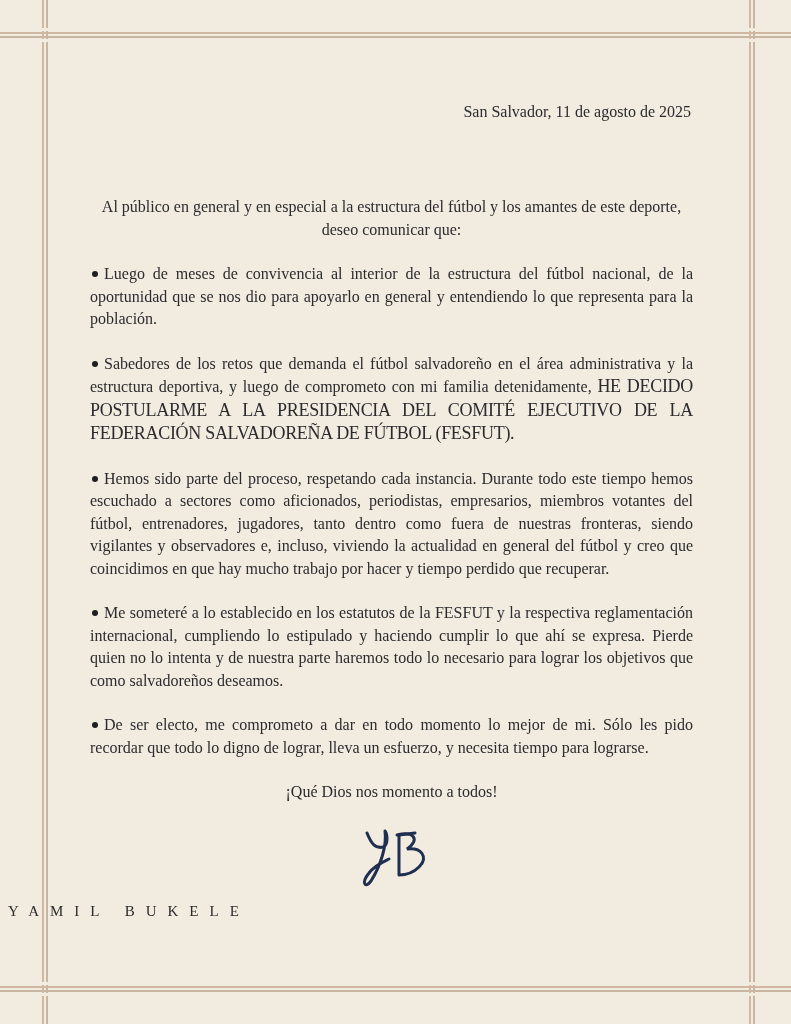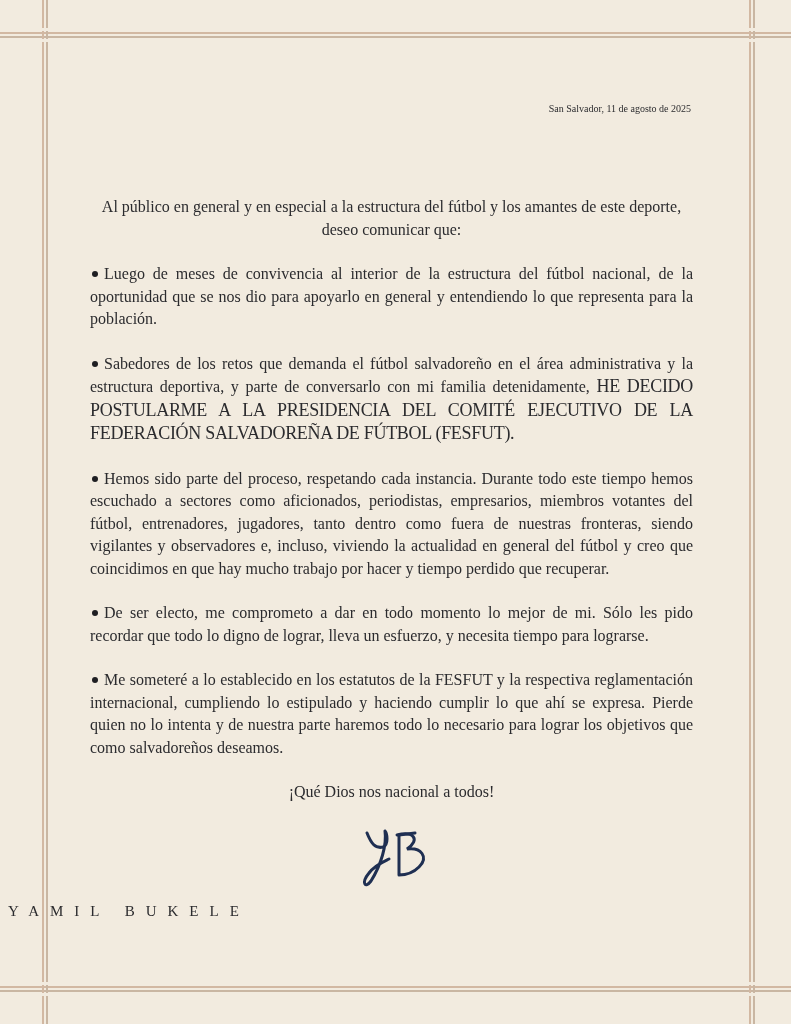--- a/index.html
+++ b/index.html
@@ -12,21 +12,21 @@
   .hline { position:absolute; left:0; width:791px; height:6px; }
   .hline::before, .hline::after { content:""; position:absolute; left:0; right:0; height:2px; background:#d2b8a2; }
   .hline::before { top:0; }
   .hline::after { top:4px; background:#c9b6a2; }
   .vline { position:absolute; top:0; height:1024px; width:6px; }
   .vline::before, .vline::after { content:""; position:absolute; top:0; bottom:0; width:2px; background:#d2b8a2; }
   .vline::before { left:0; }
   .vline::after { left:4px; background:#c9b6a2; }
   .gap { position:absolute; background:#f2ebdf; }
 
-  .date { position:absolute; top:103px; right:100px; font-size:10px; }
+  .date { position:absolute; top:103px; right:100px; font-size:16px; }
   .content { position:absolute; left:90px; top:196px; width:603px; font-size:16px; line-height:22.5px; }
   .content p { margin:0 0 22px 0; text-align:justify; }
   .content p.intro { text-align:center; }
   .bullet { display:inline-block; width:6px; height:6px; border-radius:50%; background:#1e1e22; vertical-align:middle; margin:0 6px 2px 2px; }
   .caps { font-size:18px; letter-spacing:-0.3px; }
   .closing { margin-top:-2px; }
 
   .sig { position:absolute; left:355px; top:825px; width:90px; height:65px; }
   .name { position:absolute; top:903px; left:0; width:791px; text-align:left; font-size:15px; letter-spacing:11px; color:#2b2b2e; padding-left:8px; box-sizing:border-box; }
 </style>
@@ -45,25 +45,25 @@
 <div class="gap" style="left:40px;top:982px;width:10px;height:3px;"></div>
 <div class="gap" style="left:40px;top:993px;width:10px;height:3px;"></div>
 <div class="gap" style="left:747px;top:982px;width:10px;height:3px;"></div>
 <div class="gap" style="left:747px;top:993px;width:10px;height:3px;"></div>
 
 <div class="date">San Salvador, 11 de agosto de 2025</div>
 
 <div class="content">
   <p class="intro">Al público en general y en especial a la estructura del fútbol y los amantes de este deporte, deseo comunicar que:</p>
   <p><span class="bullet"></span><span>Luego de meses de convivencia al interior de la estructura del fútbol nacional, de la oportunidad que se nos dio para apoyarlo en general y entendiendo lo que representa para la población.</span></p>
-  <p><span class="bullet"></span><span>Sabedores de los retos que demanda el fútbol salvadoreño en el área administrativa y la estructura deportiva, y parte de conversarlo con mi familia detenidamente,</span> <span class="caps">HE DECIDO POSTULARME A LA PRESIDENCIA DEL COMITÉ EJECUTIVO DE LA FEDERACIÓN SALVADOREÑA DE FÚTBOL (FESFUT).</span></p>
+  <p><span class="bullet"></span><span>Sabedores de los retos que demanda el fútbol salvadoreño en el área administrativa y la estructura deportiva, y luego de comprometo con mi familia detenidamente,</span> <span class="caps">HE DECIDO POSTULARME A LA PRESIDENCIA DEL COMITÉ EJECUTIVO DE LA FEDERACIÓN SALVADOREÑA DE FÚTBOL (FESFUT).</span></p>
   <p><span class="bullet"></span><span>Hemos sido parte del proceso, respetando cada instancia. Durante todo este tiempo hemos escuchado a sectores como aficionados, periodistas, empresarios, miembros votantes del fútbol, entrenadores, jugadores, tanto dentro como fuera de nuestras fronteras, siendo vigilantes y observadores e, incluso, viviendo la actualidad en general del fútbol y creo que coincidimos en que hay mucho trabajo por hacer y tiempo perdido que recuperar.</span></p>
+  <p><span class="bullet"></span><span>Me someteré a lo establecido en los estatutos de la FESFUT y la respectiva reglamentación internacional, cumpliendo lo estipulado y haciendo cumplir lo que ahí se expresa. Pierde quien no lo intenta y de nuestra parte haremos todo lo necesario para lograr los objetivos que como salvadoreños deseamos.</span></p>
   <p><span class="bullet"></span><span>De ser electo, me comprometo a dar en todo momento lo mejor de mi. Sólo les pido recordar que todo lo digno de lograr, lleva un esfuerzo, y necesita tiempo para lograrse.</span></p>
-  <p><span class="bullet"></span><span>Me someteré a lo establecido en los estatutos de la FESFUT y la respectiva reglamentación internacional, cumpliendo lo estipulado y haciendo cumplir lo que ahí se expresa. Pierde quien no lo intenta y de nuestra parte haremos todo lo necesario para lograr los objetivos que como salvadoreños deseamos.</span></p>
-  <p class="closing intro">¡Qué Dios nos nacional a todos!</p>
+  <p class="closing intro">¡Qué Dios nos momento a todos!</p>
 </div>
 
 <svg class="sig" viewBox="0 0 90 65">
   <path d="M12 8 C16 18, 20 24, 28 22 C34 20, 32 8, 30 6 M30 6 C32 20, 26 40, 16 56 C10 64, 6 58, 14 48 C20 40, 30 36, 34 34" fill="none" stroke="#1f2f52" stroke-width="3" stroke-linecap="round"></path>
   <path d="M44 10 L44 50 M42 10 C58 6, 66 14, 52 24 C66 22, 74 32, 64 42 C58 48, 50 50, 44 50" fill="none" stroke="#1f2f52" stroke-width="3" stroke-linecap="round"></path>
   <path d="M44 10 L60 8" fill="none" stroke="#1f2f52" stroke-width="3" stroke-linecap="round"></path>
 </svg>
 
 <div class="name">YAMIL BUKELE</div>
 

